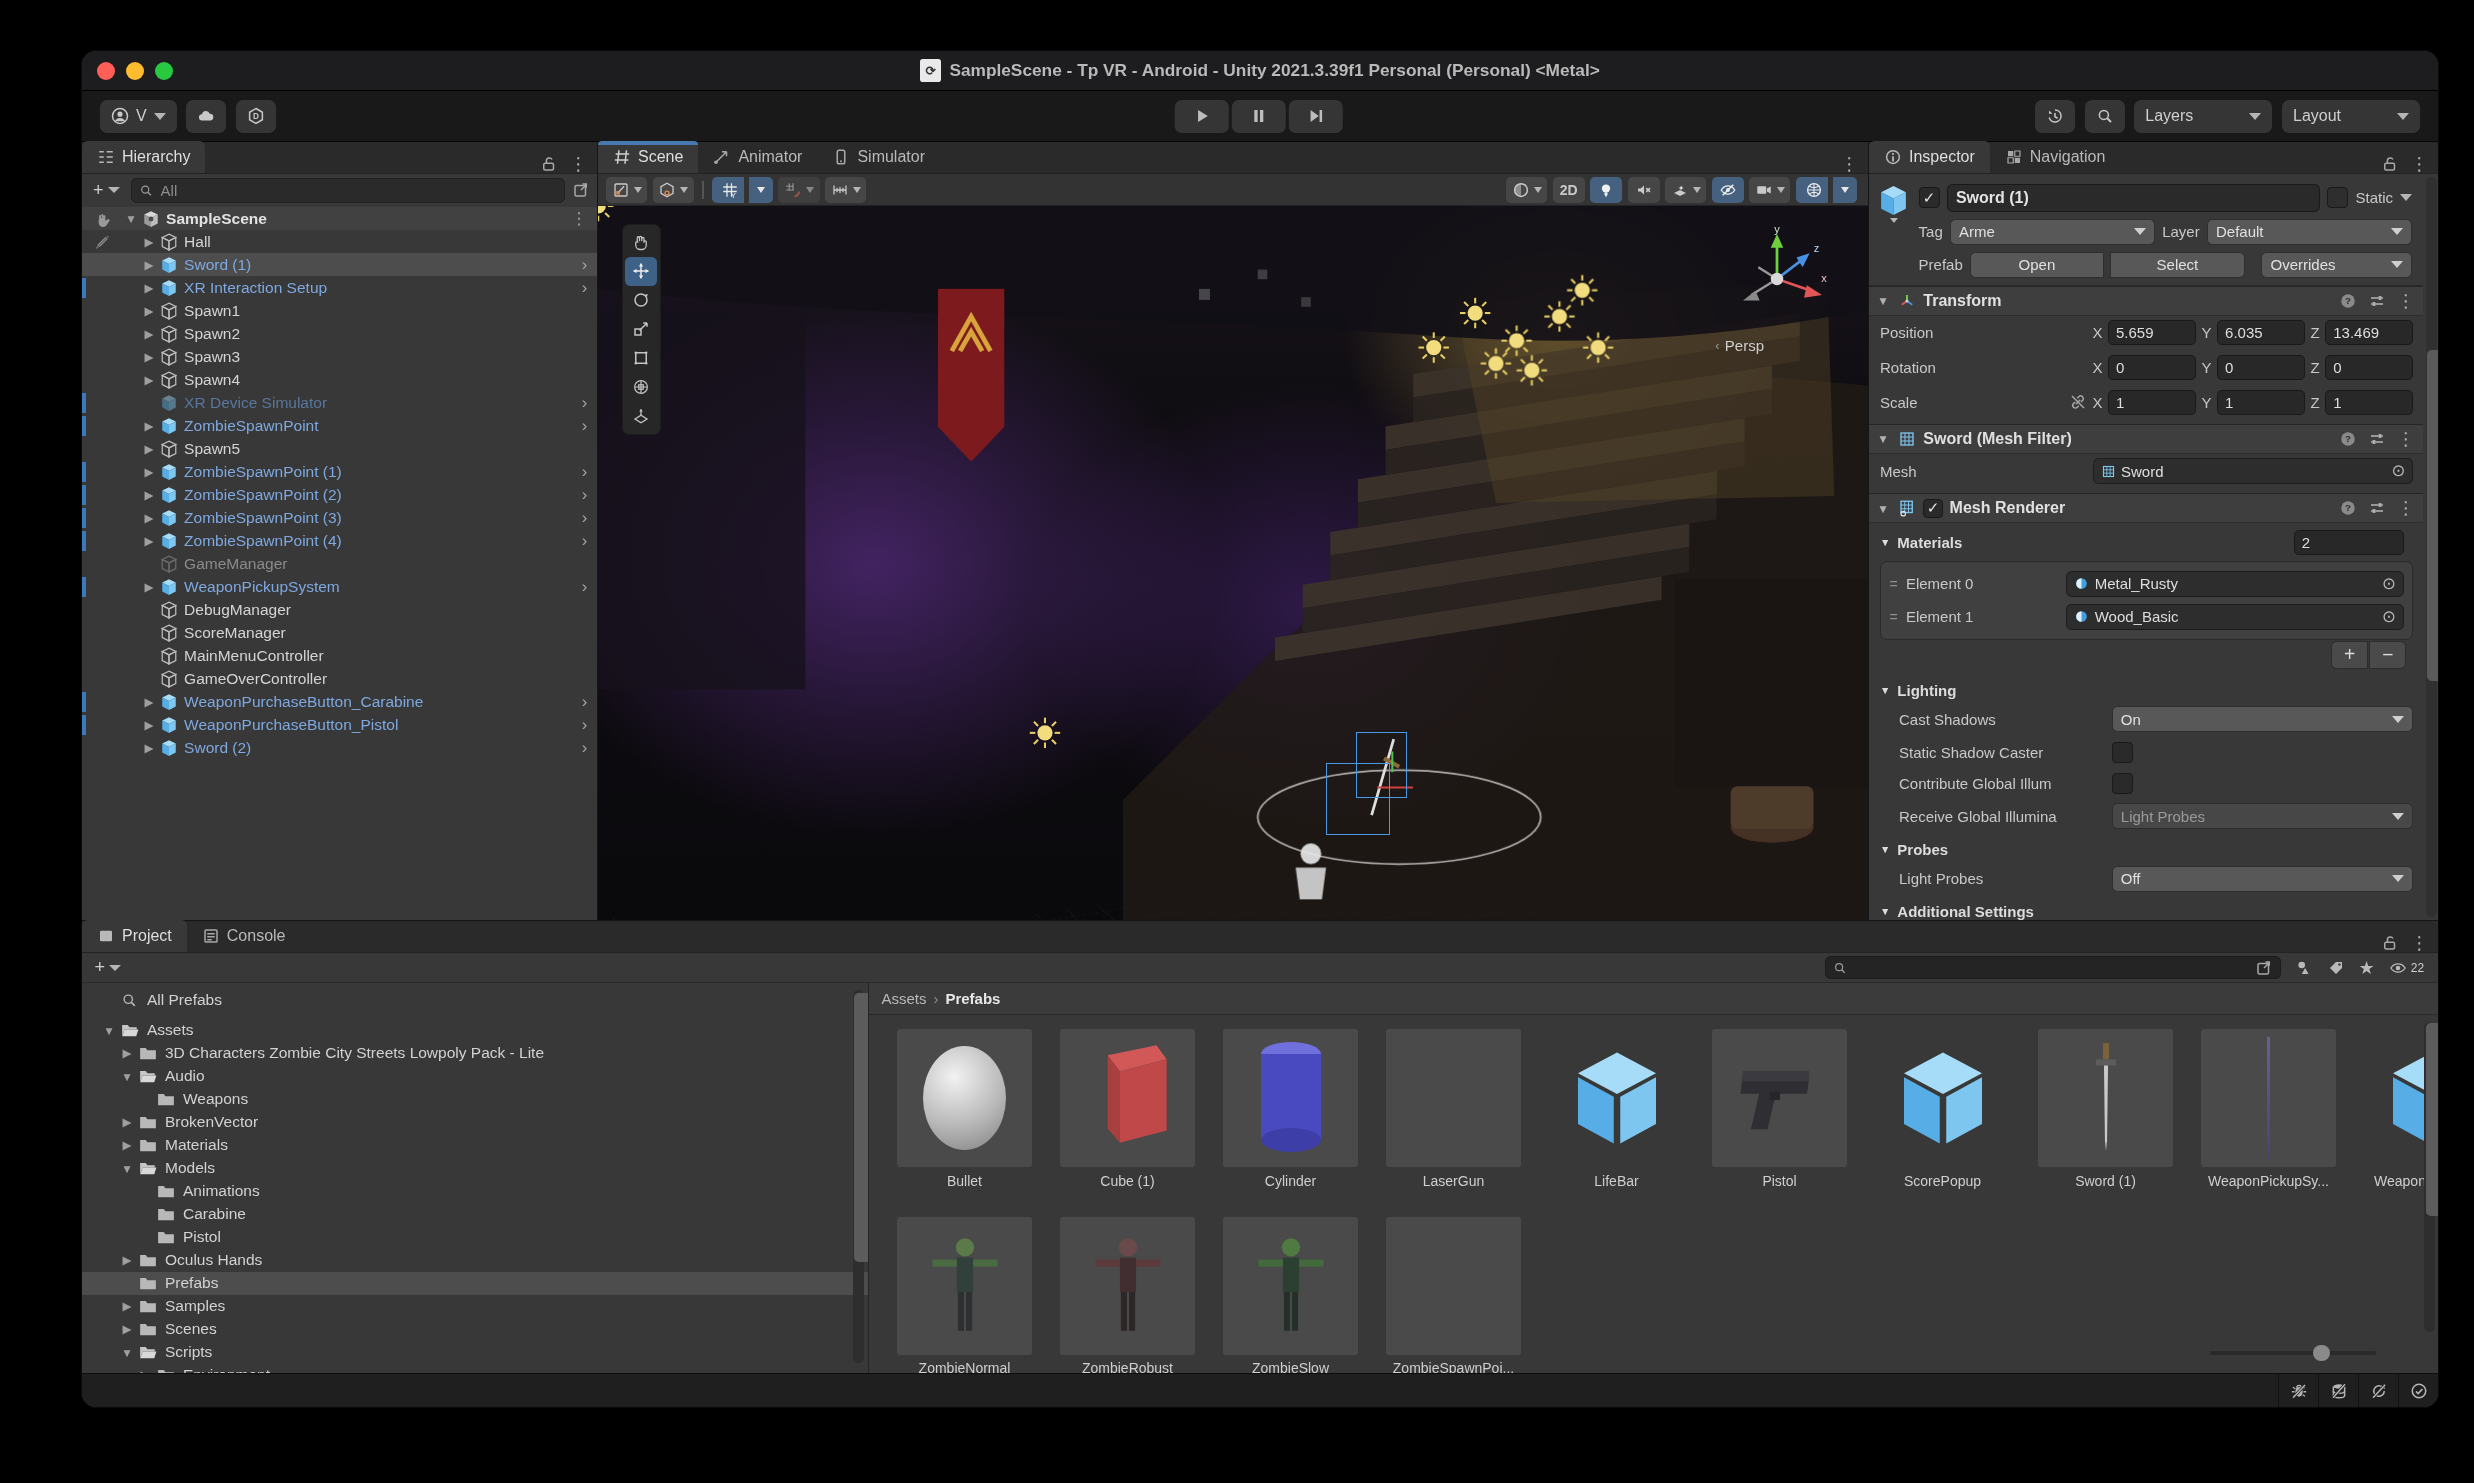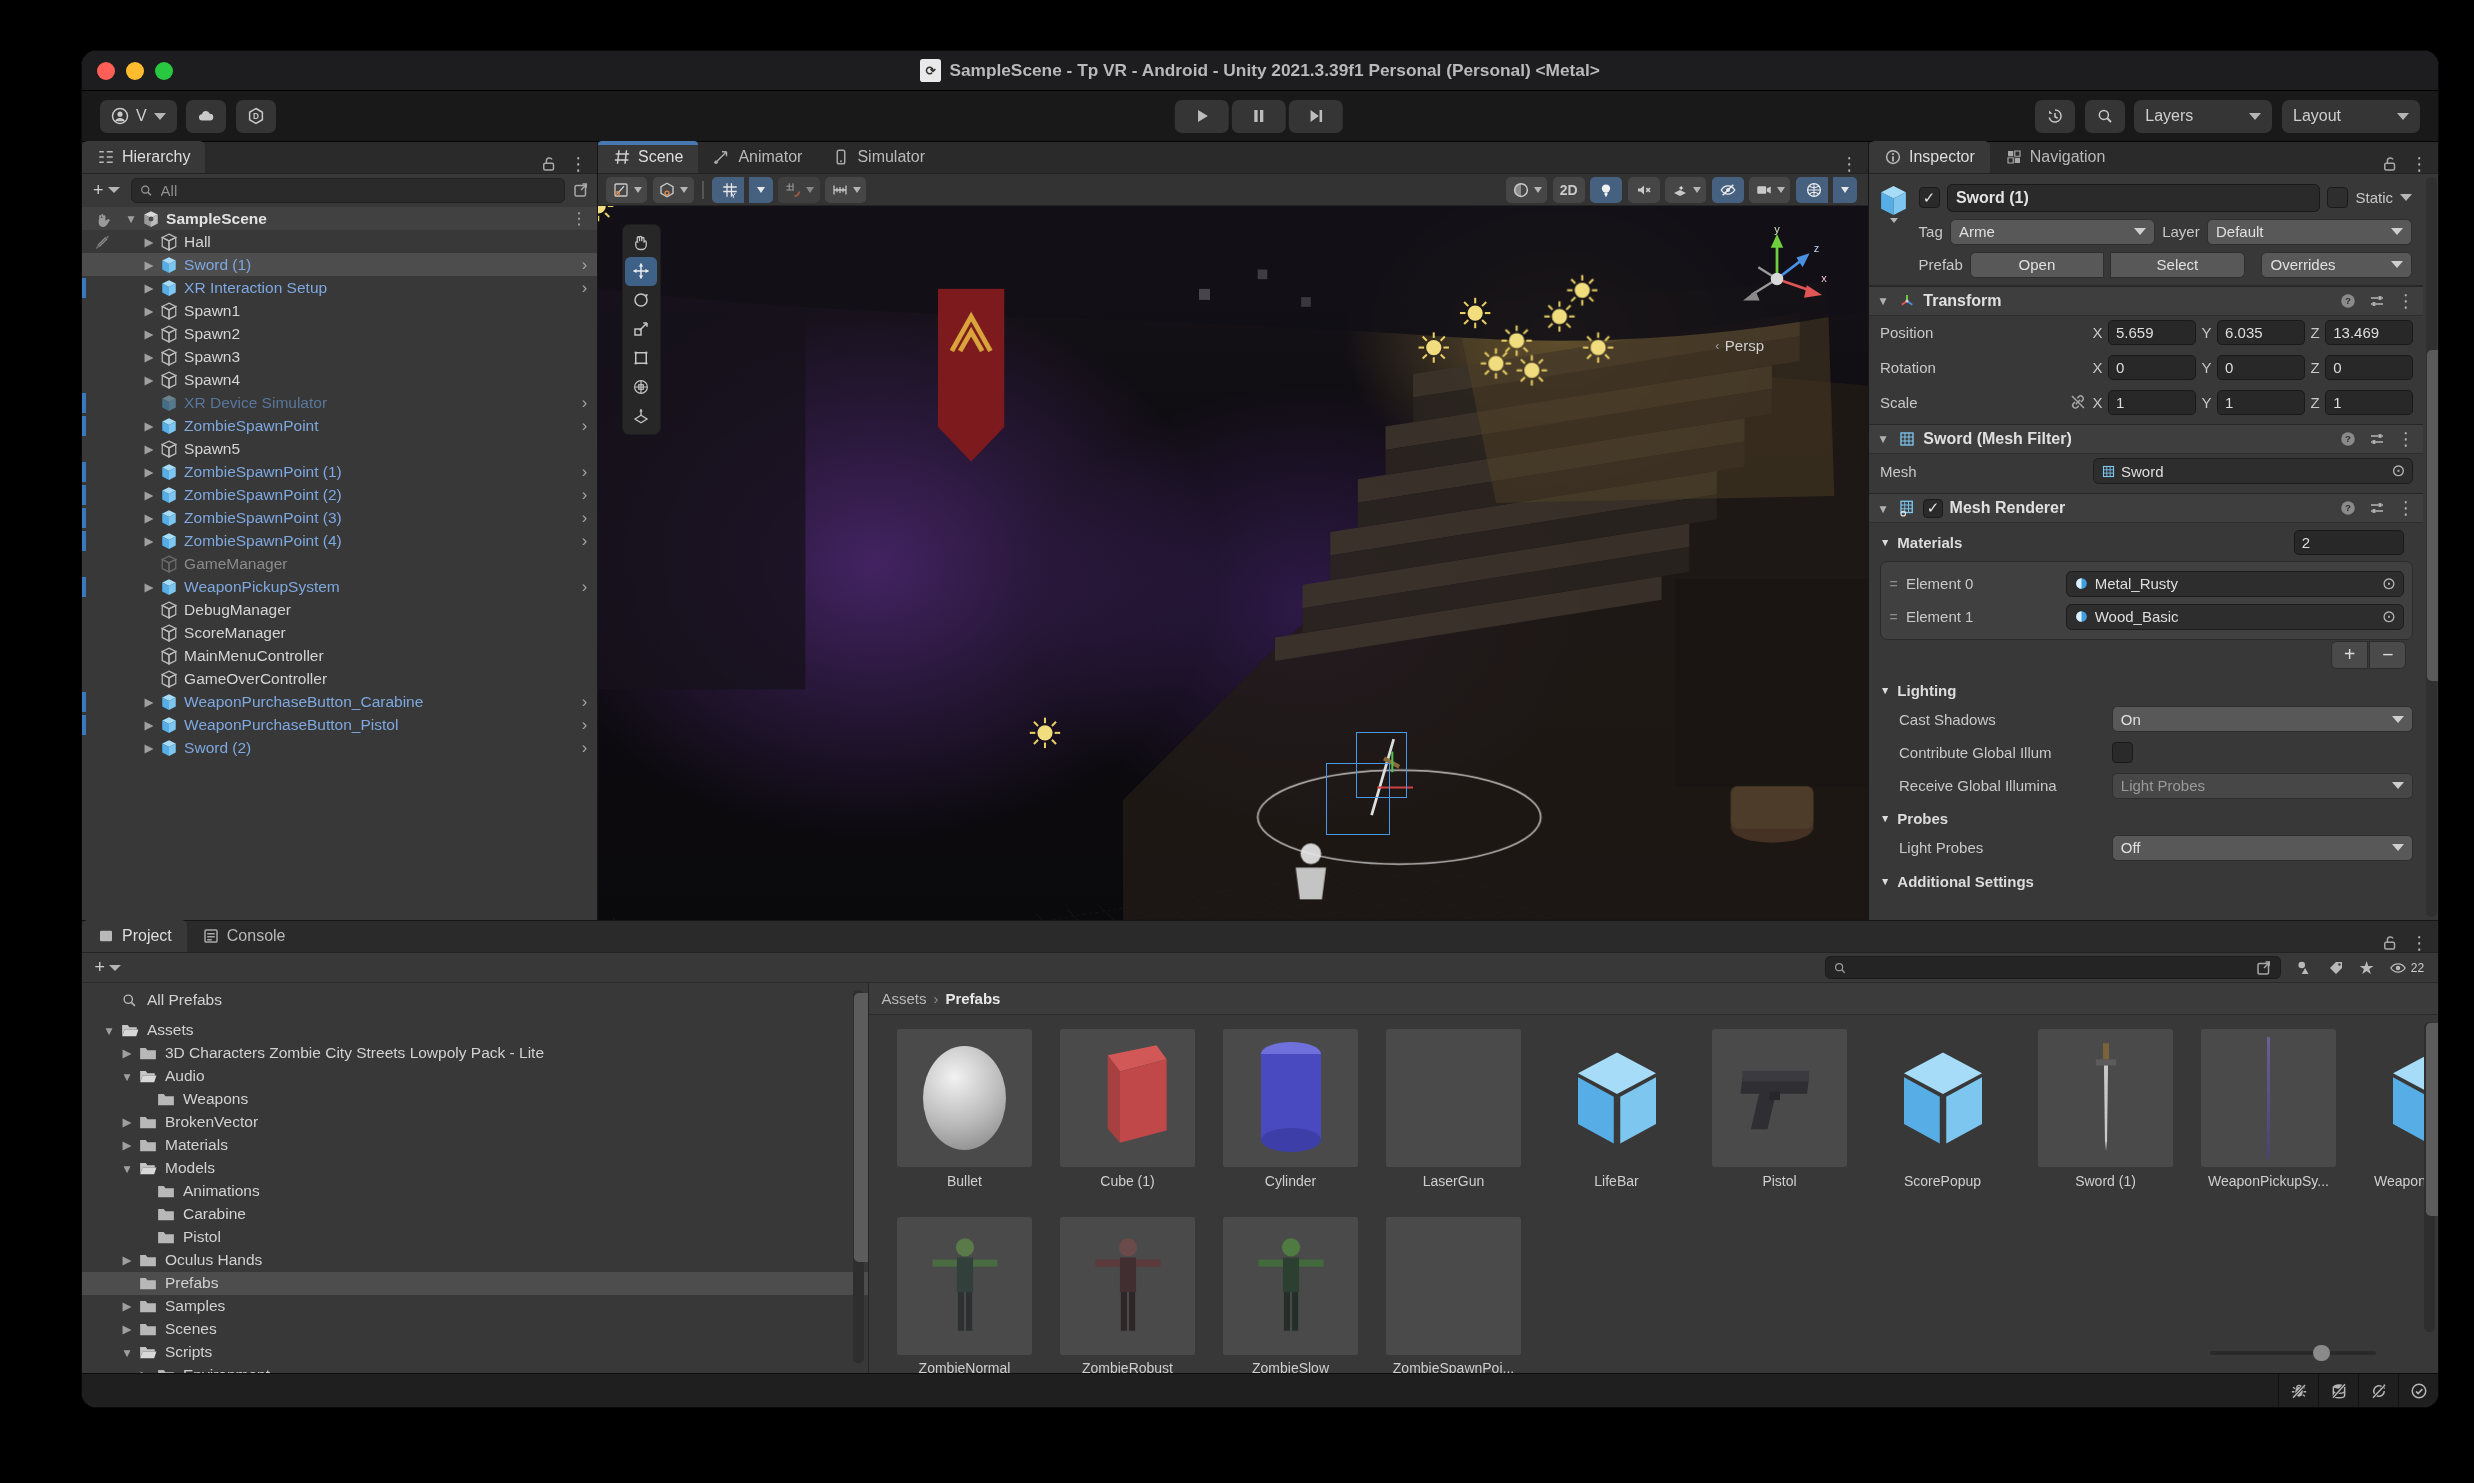--- a/index.html
+++ b/index.html
@@ -1170,20 +1170,24 @@
           </div>
         <div id="lighting-rows">
             <div class="insp-row" style="padding-left: 30px;">
               <span class="rlabel">Cast Shadows</span>
               <div class="dropdown" style="flex: 1 1 0%;">
                 <span>On</span>
                 <span class="caret"></span>
               </div>
             </div>
             <div class="insp-row" style="padding-left: 30px;">
+              <span class="rlabel">Static Shadow Caster</span>
+              <div class="checkbox"></div>
+            </div>
+            <div class="insp-row" style="padding-left: 30px;">
               <span class="rlabel">Contribute Global Illum</span>
               <div class="checkbox"></div>
             </div>
             <div class="insp-row" style="padding-left: 30px;">
               <span class="rlabel dim">Receive Global Illumina</span>
               <div class="dropdown disabled" style="flex: 1 1 0%;">
                 <span>Light Probes</span>
                 <span class="caret"></span>
               </div>
             </div>

